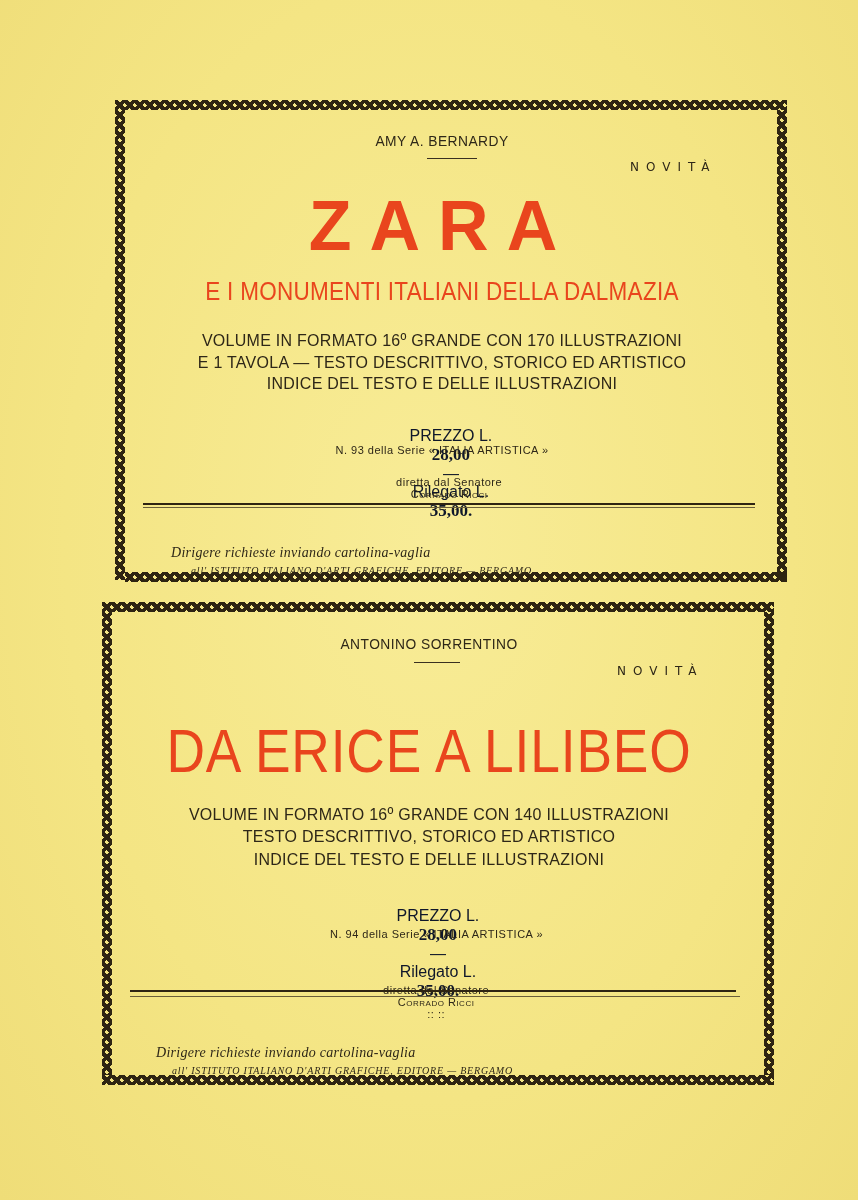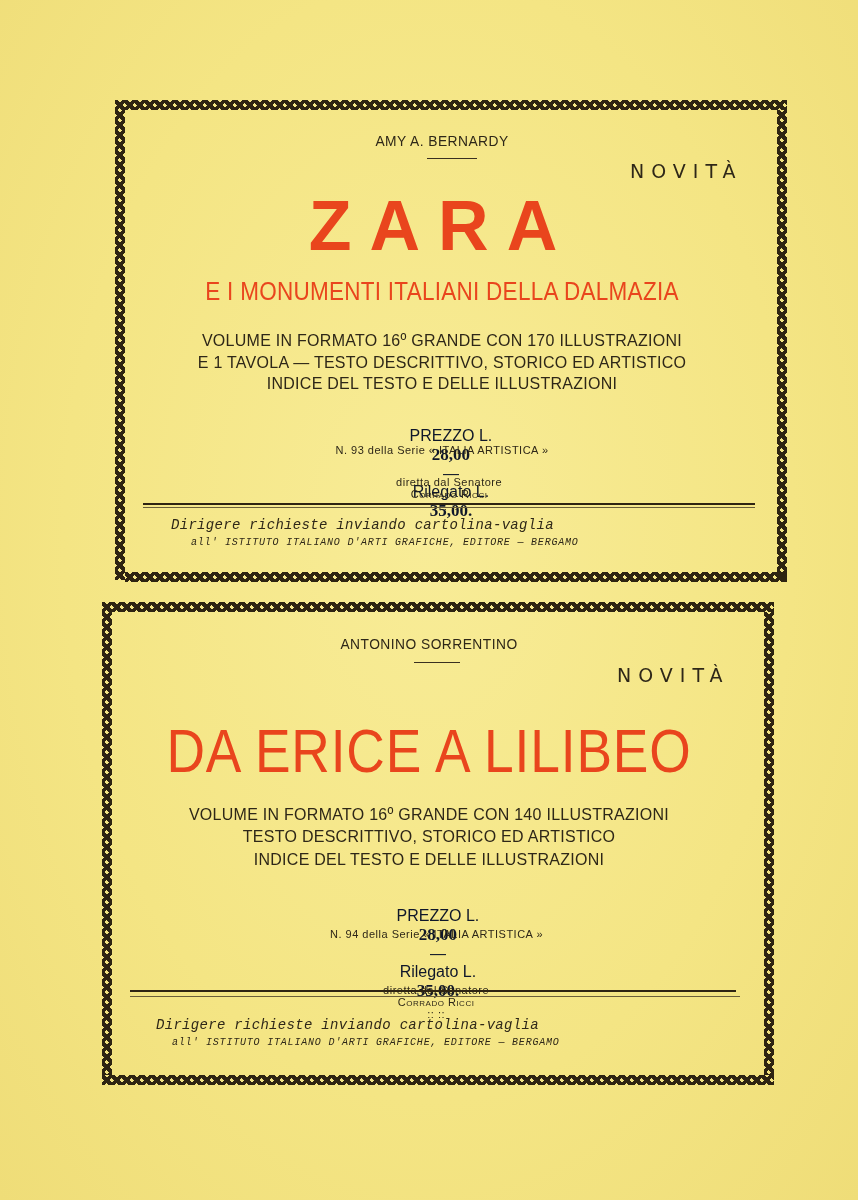--- a/index.html
+++ b/index.html
@@ -35,21 +35,21 @@
     position: absolute; left: 0; right: 0; text-align: center;
     font-family: "Liberation Sans", sans-serif;
     font-size: 15px; letter-spacing: 0.5px; color: #2e2718;
     transform: scaleX(0.92);
   }
   .author-rule {
     position: absolute; height: 1px; background: #3a3020;
   }
   .novita {
     position: absolute; font-family: "DejaVu Sans", sans-serif;
-    font-size: 19px; letter-spacing: 7px; color: #2e2718;
+    font-size: 12px; letter-spacing: 7px; color: #2e2718;
   }
   .title-zara {
     position: absolute; left: 0; right: 0; text-align: center;
     font-family: Liberation Sans, sans-serif; font-weight: bold;
     font-size: 70px; letter-spacing: 18px; color: #e9451d;
   }
   .subtitle {
     position: absolute; left: 0; right: 0; text-align: center;
     font-family: "Liberation Sans Narrow", "Liberation Sans", sans-serif;
     font-size: 25px; color: #e9451d; letter-spacing: 0.3px;
@@ -81,23 +81,24 @@
   }
   .smallcaps { font-variant: small-caps; }
   .thick-rule {
     position: absolute; height: 2px; background: #2e2412;
   }
   .thin-rule {
     position: absolute; height: 1px; background: #6a5e3a;
   }
   .italic-line {
     position: absolute;
-    font-family: Liberation Mono, monospace; font-style: italic;
+    font-family: Liberation Serif, serif; font-style: italic;
     font-size: 14px; color: #2e2718; letter-spacing: 0.3px;
     white-space: pre;
+    margin-top: 28px;
   }
   .italic-line.caps { font-size: 10px; letter-spacing: 0.8px; }
 </style>
 </head>
 <body>
 
 <div class="page-bg"></div>
 
 <section class="frame" style="left:13px;top:0;width:858px;height:600px;">
 

